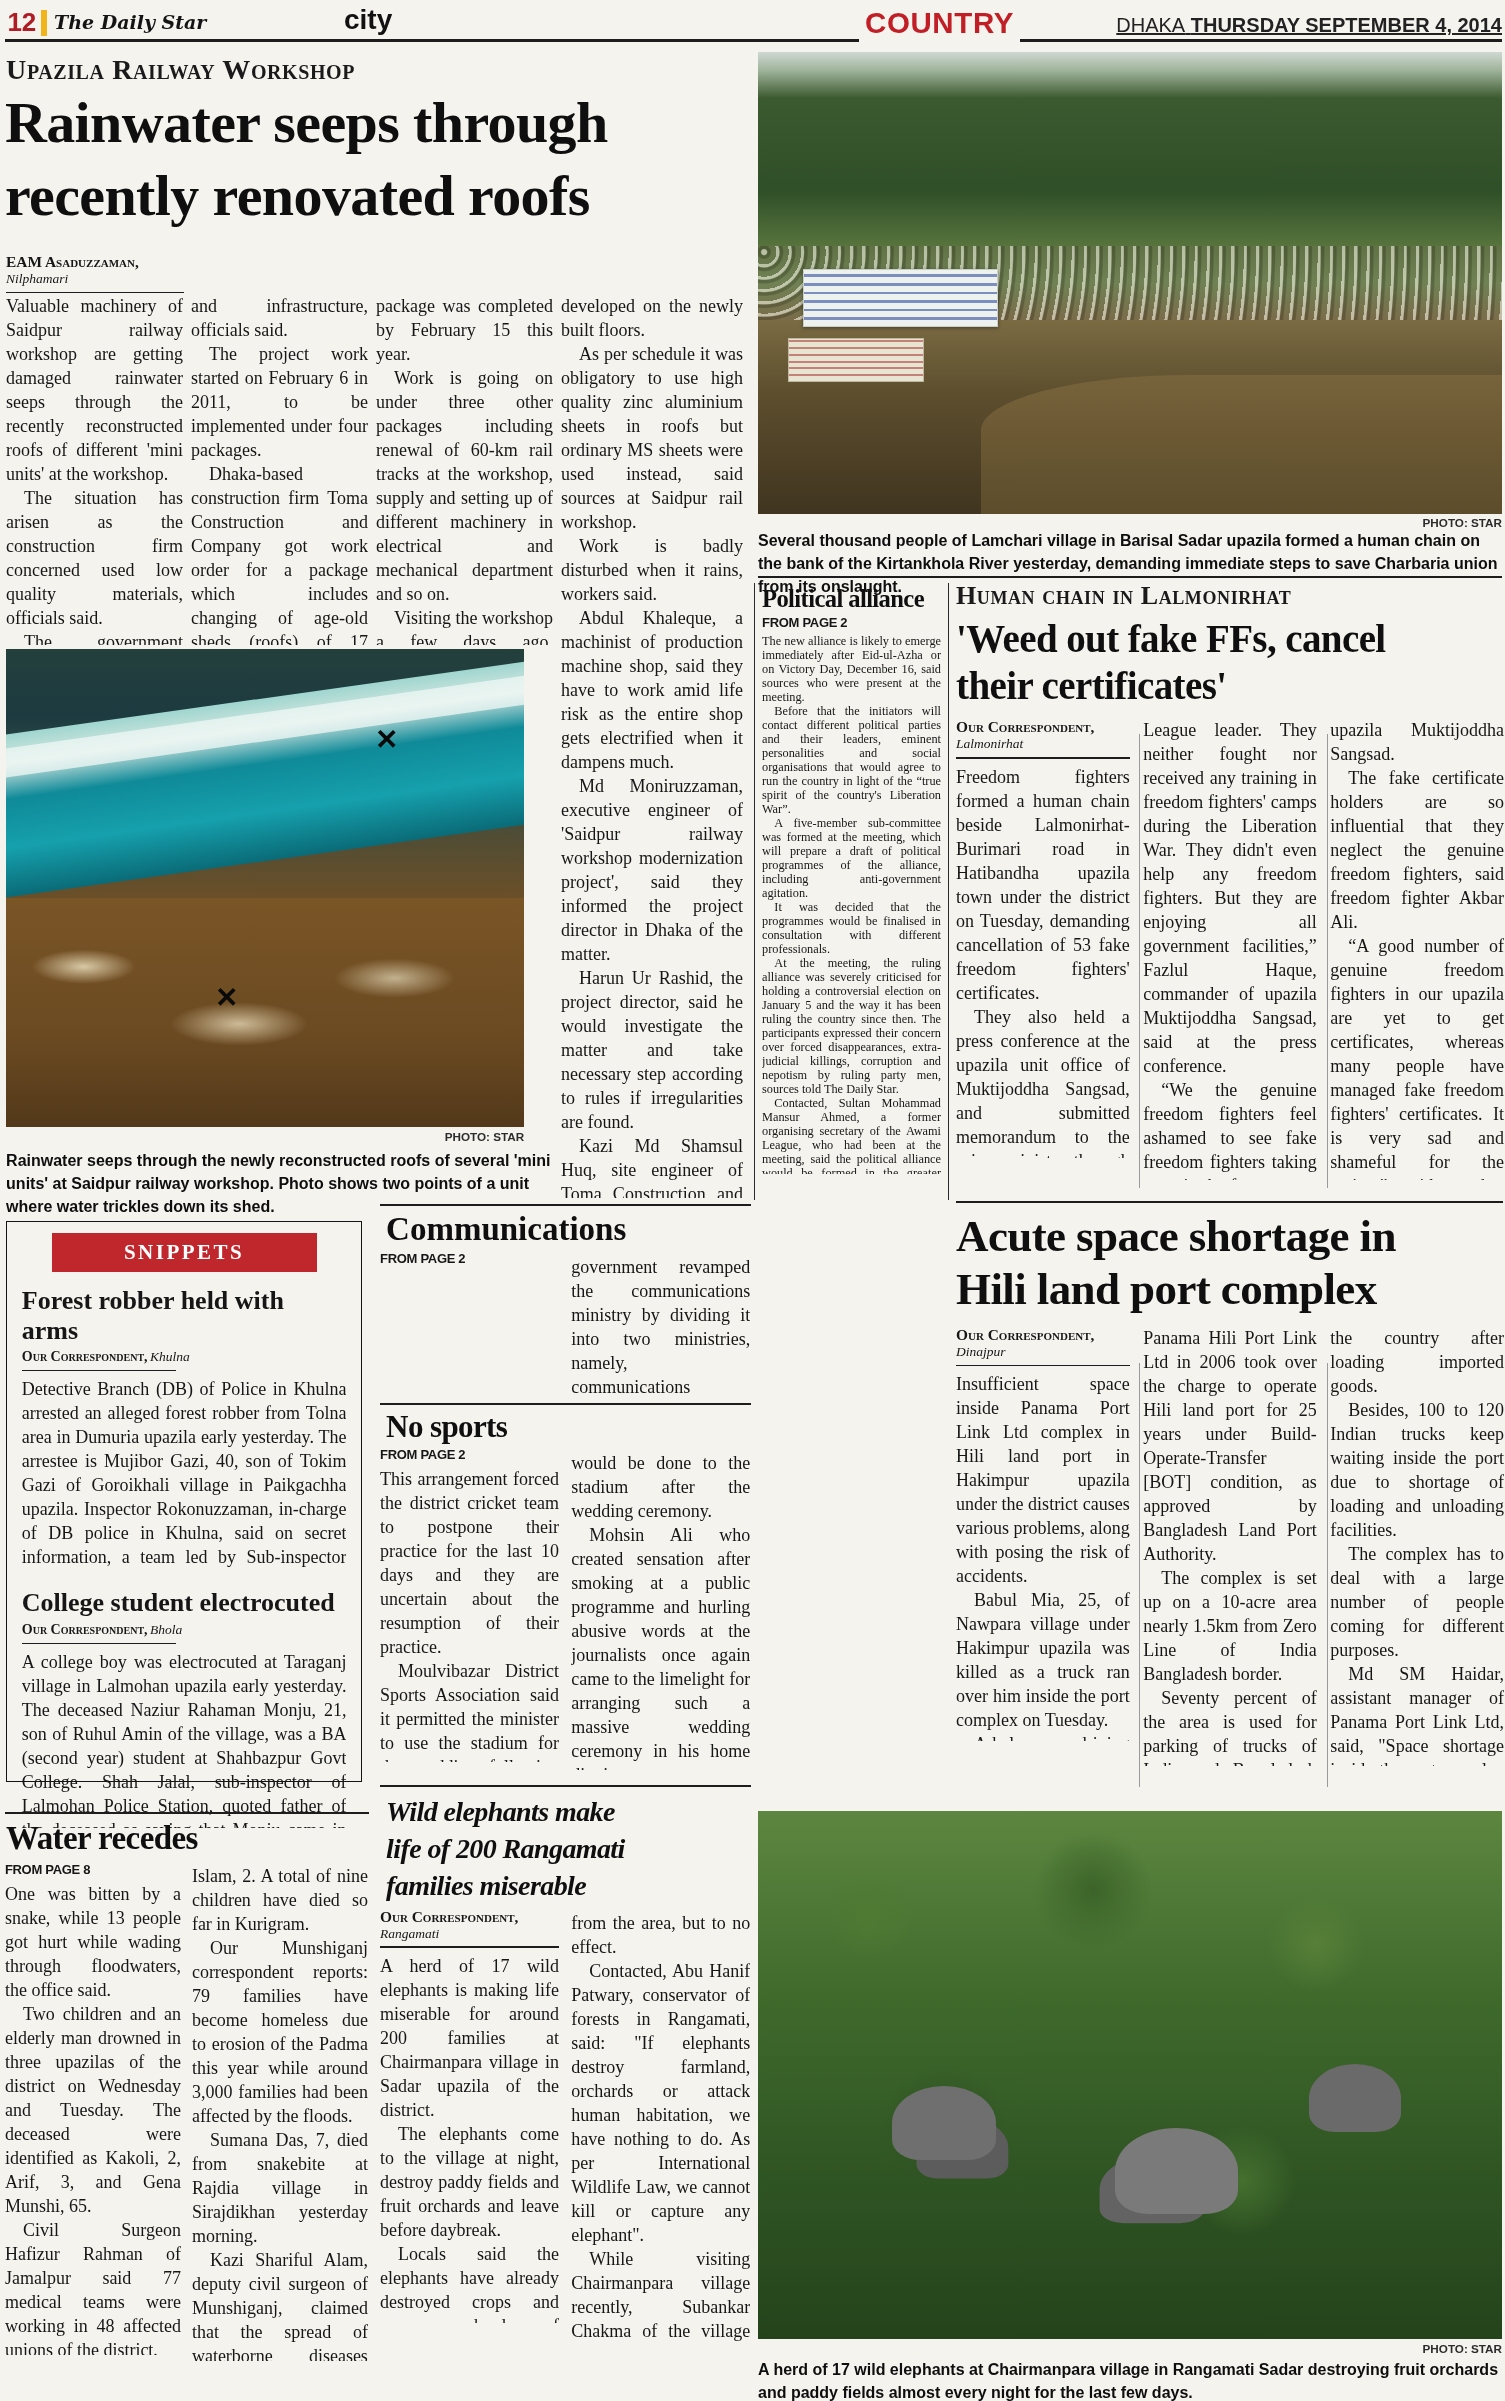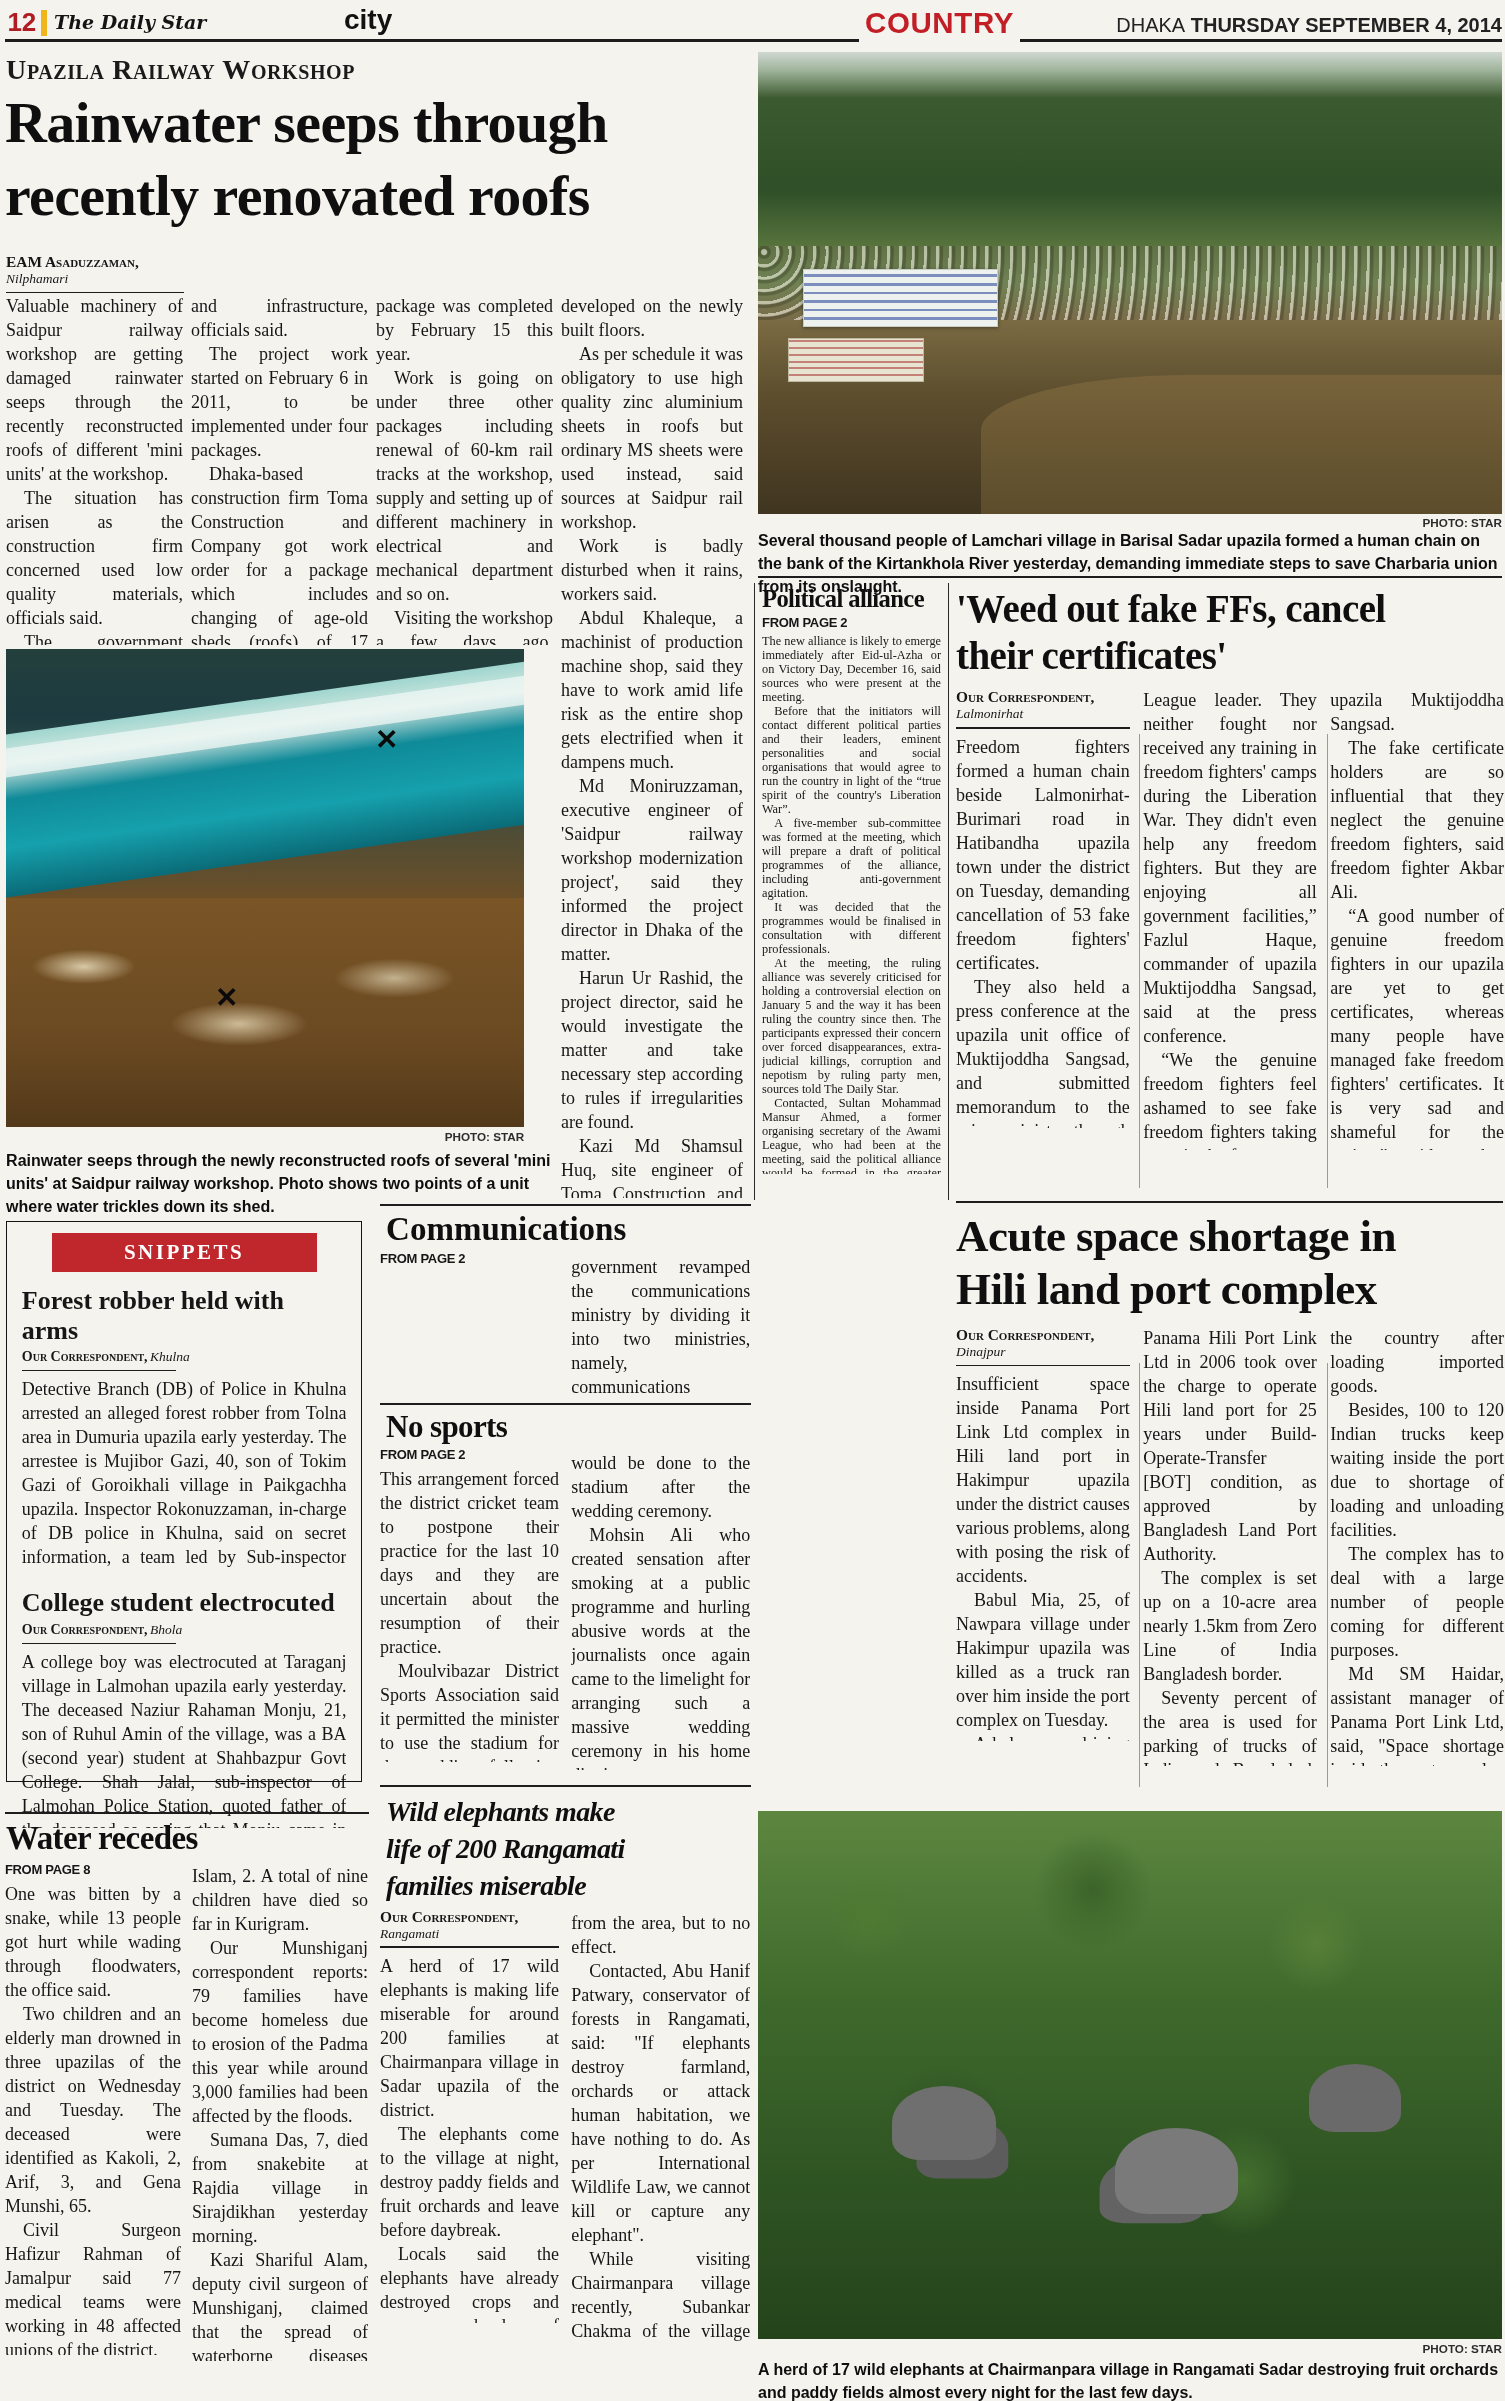--- a/index.html
+++ b/index.html
@@ -6,21 +6,21 @@
   html,body{margin:0;padding:0;}
   body{width:1506px;height:2401px;position:relative;background:#f4f3ee;color:#161616;
        font-family:"Liberation Serif",serif;}
   .abs{position:absolute;}
   
   .pagenum{font:bold 26px "Liberation Sans",sans-serif;color:#b01c24;}
   .ybar{background:#f0b51a;}
   .masthead{font:bold italic 19px "DejaVu Serif",serif;color:#141414;}
   .cityword{font:bold 28px "Liberation Sans",sans-serif;color:#111;}
   .countryword{font:bold 29.5px "Liberation Sans",sans-serif;color:#c11f25;letter-spacing:0.6px;}
-  .dateline{font:20px "Liberation Sans",sans-serif;color:#222;text-align:right;}
+  .dateline{font:20px "Liberation Sans",sans-serif;color:#222;text-align:right;text-decoration:underline;}
   .dateline b{font-weight:bold;}
   .hrule{background:#1d1d1d;}
   .vrule{background:#2a2a2a;width:1.2px;}
   .vhair{background:#9a9a9a;width:0.6px;}
   
   .kicker{font-variant:small-caps;font-weight:bold;letter-spacing:0.6px;color:#1a1a1a;}
   .headline{font-weight:bold;color:#0f0f0f;white-space:pre-line;letter-spacing:-0.6px;}
   .bt{font-size:18px;line-height:24px;text-align:justify;white-space:pre-line;overflow:hidden;}
   .byline-name{font-variant:small-caps;font-weight:bold;font-size:15.4px;}
   .byline-loc{font-style:italic;font-size:13.5px;}
@@ -117,20 +117,21 @@
  A five-member sub-committee was formed at the meeting, which will prepare a draft of political programmes of the alliance, including anti-government agitation.
  It was decided that the programmes would be finalised in consultation with different professionals.
  At the meeting, the ruling alliance was severely criticised for holding a controversial election on January 5 and the way it has been ruling the country since then. The participants expressed their concern over forced disappearances, extra-judicial killings, corruption and nepotism by ruling party men, sources told The Daily Star.
  Contacted, Sultan Mohammad Mansur Ahmed, a former organising secretary of the Awami League, who had been at the meeting, said the political alliance would be formed in the greater interest of the country and to establish a true democracy.
  "I joined the meeting by saying that I would represent the Awami League in the alliance and would not go against its fundamental policies."
  There is no alternative to an "alternative force" as both AL and BNP have failed to fulfill the hopes and aspirations of the people, said Mahmudur Rahman Manna, convenor of Nagorik Oikya.</div>
 </div>
 <div class="abs vrule" style="left:948px;top:583px;height:617px;"></div>
 
 <div class="abs" style="left:956px;top:581px;width:548px;">
+  <div class="kicker" style="font-size:26px;">Human chain in Lalmonirhat</div>
   <div class="headline" style="font-size:39px;line-height:47px;margin-top:3.7px;">'Weed out fake FFs, cancel
 their certificates'</div>
   <div class="cols" style="margin-top:9.8px;gap:13.5px;">
     <div class="col" style="width:174px;height:462px;">
       <span class="byline-name">Our Correspondent,</span><br>
       <span class="byline-loc">Lalmonirhat</span>
       <div class="byline-rule"></div>
       <div class="bt" style="height:393px;">Freedom fighters formed a human chain beside Lalmonirhat-Burimari road in Hatibandha upazila town under the district on Tuesday, demanding cancellation of 53 fake freedom fighters' certificates.
  They also held a press conference at the upazila unit office of Muktijoddha Sangsad, and submitted memorandum to the prime minister through the upazila nirbahi officer.
  "As many as 53 people of Hatibandha upazila managed fake certificates of freedom fighters with the help of a local Awami</div>

